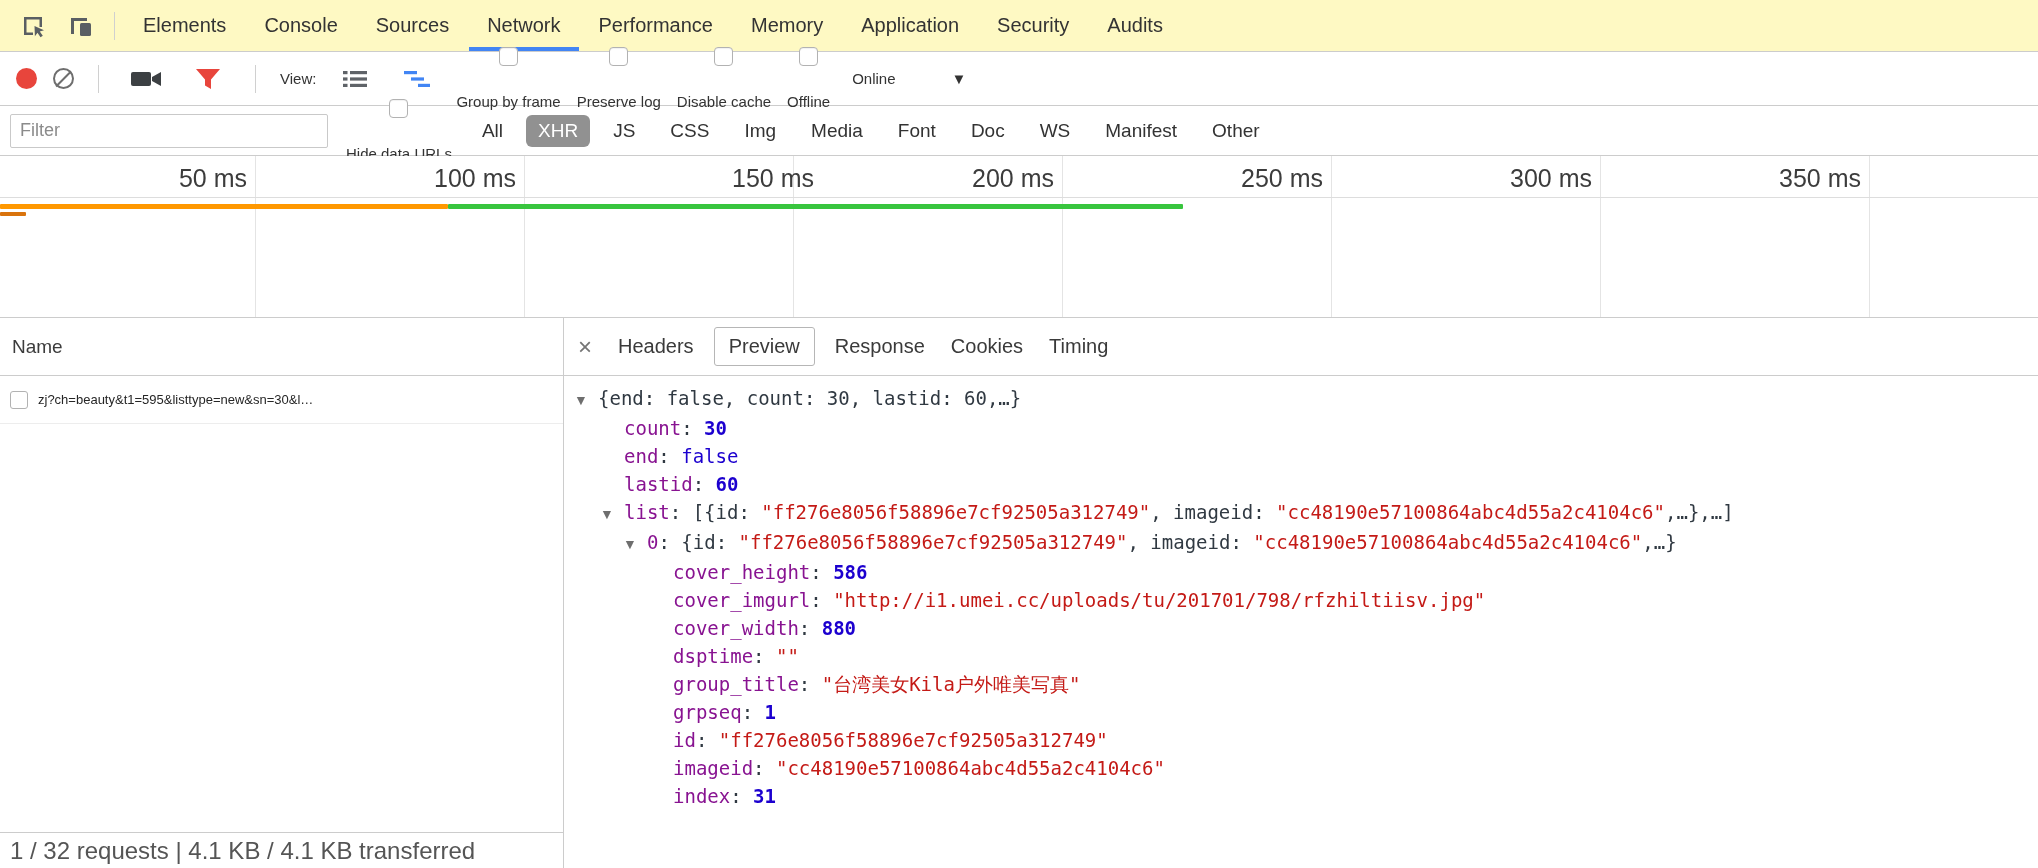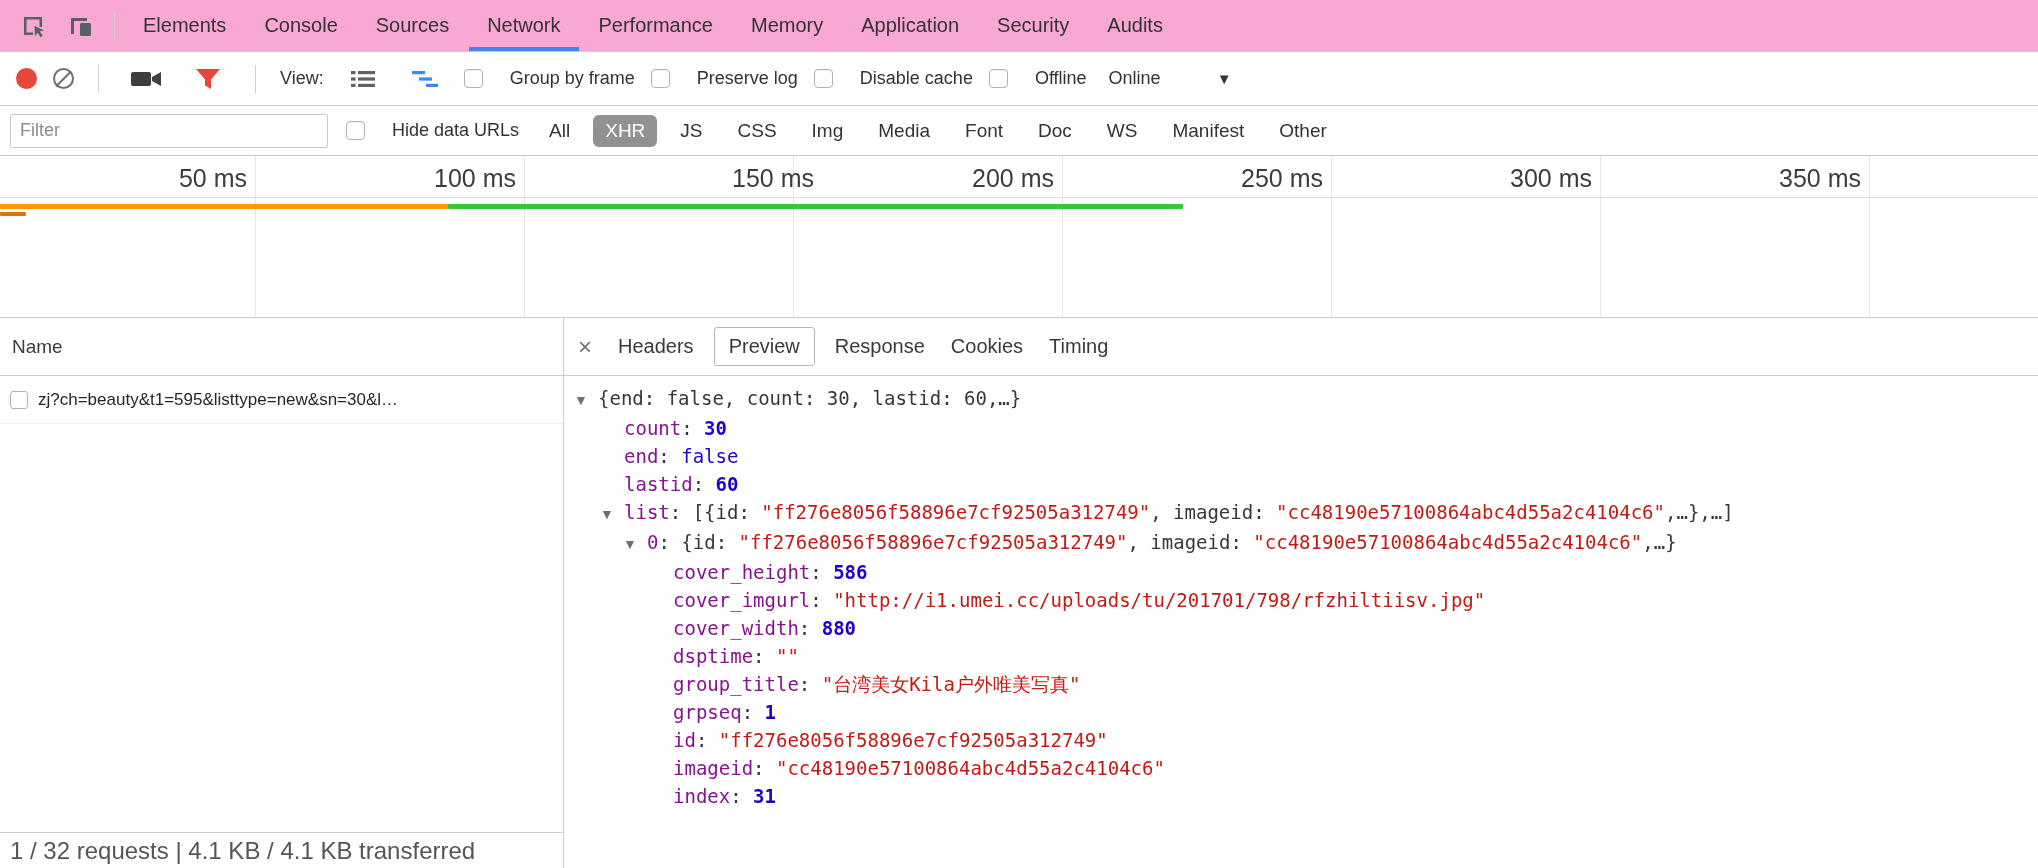--- a/index.html
+++ b/index.html
@@ -2,35 +2,35 @@
 <html><head>
 <meta charset="utf-8">
 <style>
   * { margin:0; padding:0; box-sizing:border-box; }
   html,body { width:2038px; height:868px; overflow:hidden; background:#fff;
     font-family:"Liberation Sans", sans-serif; color:#303942; }
 
   .row { display:flex; align-items:center; }
 
   
-  .tabbar { height:52px; border-bottom:1px solid #ccc; padding-left:10px; gap:2px; background:#f9a8d4; }
+  .tabbar { height:52px; border-bottom:1px solid #ccc; padding-left:10px; gap:2px; background:#fef9c3; }
   .icon-btn { width:46px; height:46px; display:flex; align-items:center; justify-content:center; flex:none; }
   .vsep { width:1px; height:28px; background:#d0d0d0; margin:0 8px; flex:none; }
   .tab { height:100%; display:flex; align-items:center; padding:0 18px; font-size:20px; color:#333;
          border-bottom:4px solid transparent; border-top:4px solid transparent; white-space:nowrap; }
   .tab.active { border-bottom-color:#4285f4; }
 
   
   .toolbar { height:54px; border-bottom:1px solid #ccc; padding:0 16px; gap:16px; background:#fff; }
   .record-dot { width:21px; height:21px; border-radius:50%; background:#e8453c; flex:none; }
   .clear-btn { width:21px; height:21px; border:2px solid #6e6e6e; border-radius:50%; position:relative; flex:none; }
   .clear-btn::before { content:""; position:absolute; top:7.5px; left:-2px; width:21px; height:2px;
                        background:#6e6e6e; transform:rotate(-45deg); }
-  .label { font-size:18px; color:#333; white-space:nowrap; }
-  .cbgroup { display:flex; align-items:center; gap:27px; white-space:nowrap; }
+  .label { font-size:15px; color:#333; white-space:nowrap; }
+  .cbgroup { display:flex; align-items:center; gap:27px; white-space:nowrap;flex-direction:column; }
   .checkbox { width:19px; height:19px; border:1px solid #b2b2b2; border-radius:4px; background:#fff;
               box-shadow:inset 0 1px 1px rgba(0,0,0,.06); flex:none; }
   .online { margin-left:6px; }
   .caret { font-size:15px; color:#333; margin-left:40px; }
 
   
   .filterbar { height:50px; border-bottom:1px solid #ccc; padding:0 10px; gap:18px; background:#fff; }
   .filter-input { width:318px; height:34px; border:1px solid #c9c9c9; border-radius:2px; font-size:18px;
                   padding:0 9px; color:#333; font-family:"Liberation Sans",sans-serif; outline:none; }
   .filter-input::placeholder { color:#8b8b8b; }
@@ -45,21 +45,21 @@
   .tick-divider { position:absolute; left:0; right:0; top:41px; height:1px; background:#ddd; }
   .ov-bar { position:absolute; border-radius:1px; }
 
   
   .main { display:flex; height:550px; }
   .left { width:564px; flex:none; border-right:1px solid #ccc; display:flex; flex-direction:column; }
   .name-header { height:58px; flex:none; border-bottom:1px solid #ccc; display:flex; align-items:center;
                  padding-left:12px; font-size:19px; color:#3c3c3c; }
   .req-list { flex:1; overflow:hidden; }
   .req-row { height:48px; display:flex; align-items:center; gap:10px; padding:0 10px;
-             border-bottom:1px solid #ededed; font-size:17px; color:#262626; }
+             border-bottom:1px solid #ededed; font-size:13px; color:#262626; }
   .req-checkbox { width:18px; height:18px; border:1px solid #b2b2b2; border-radius:3px; background:#fff; flex:none; }
   .req-name { white-space:nowrap; overflow:hidden; text-overflow:ellipsis; }
   .statusbar { height:36px; flex:none; border-top:1px solid #ccc; display:flex; align-items:center;
                padding-left:10px; font-size:24px; color:#555; }
 
   .right { flex:1; min-width:0; display:flex; flex-direction:column; }
   .dtabs { height:58px; flex:none; border-bottom:1px solid #ccc; display:flex; align-items:center;
            padding-left:14px; gap:26px; font-size:20px; color:#3a3a3a; }
   .close-x { font-size:24px; color:#757575; line-height:1; }
   .dtab { padding:7px 0; white-space:nowrap; }

